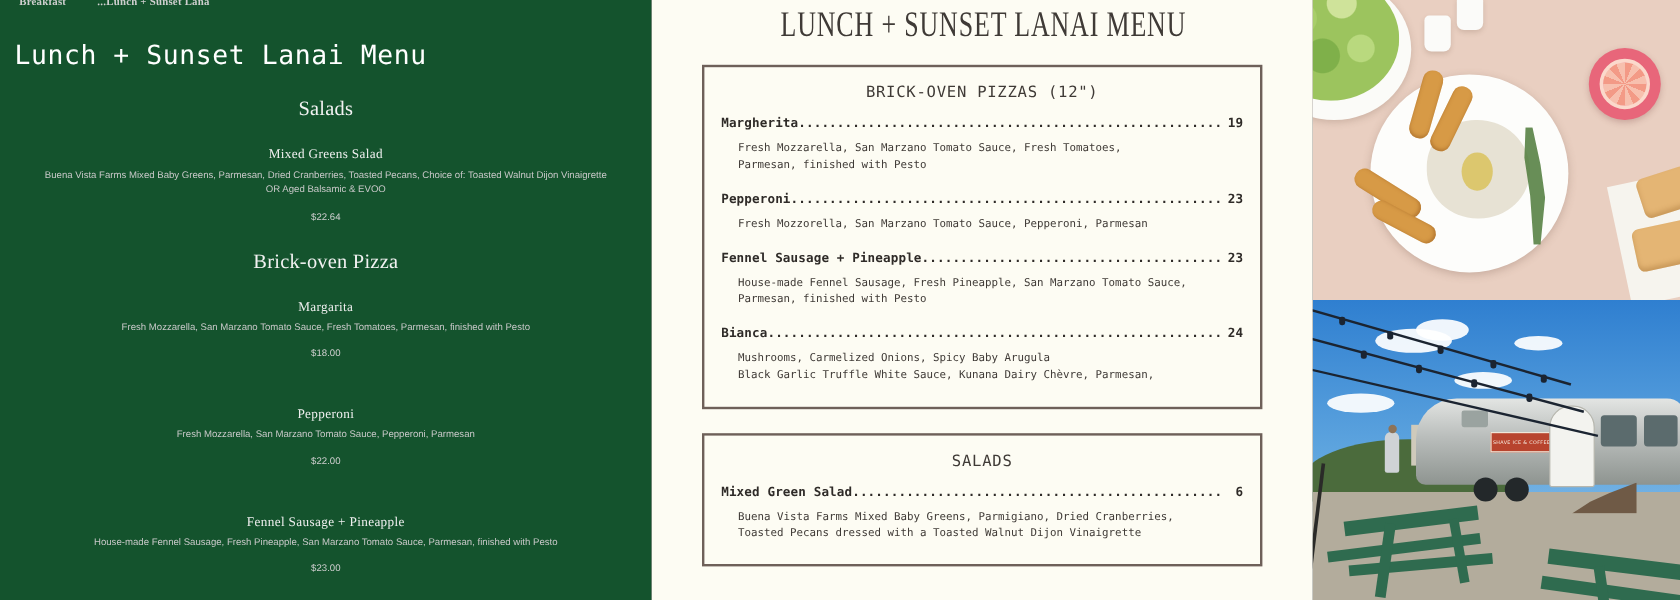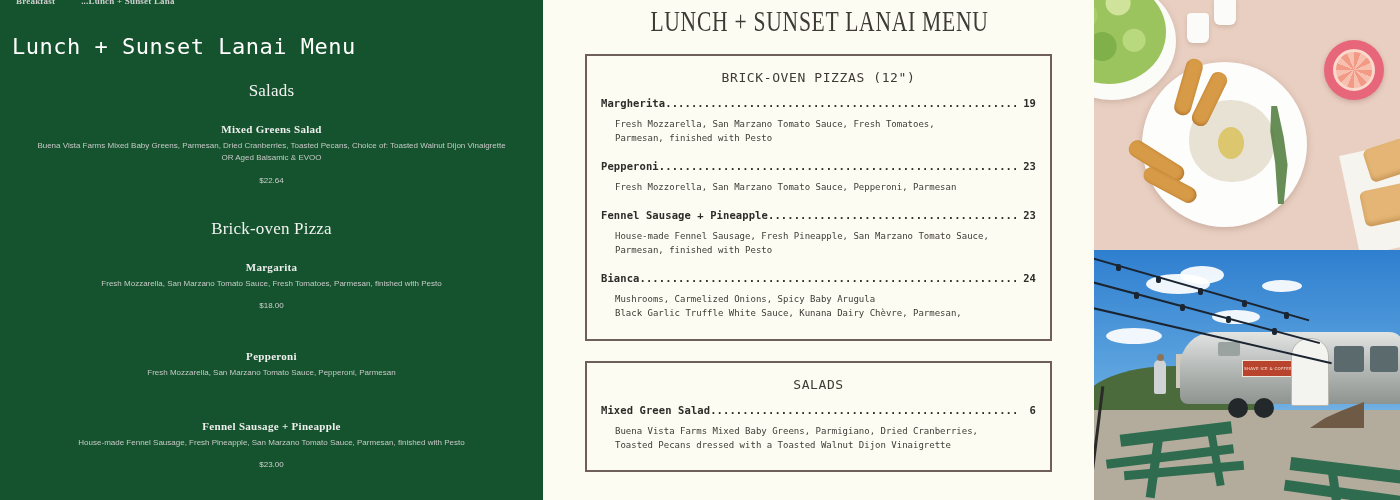--- a/index.html
+++ b/index.html
@@ -27,21 +27,21 @@
     font-family:"DejaVu Sans Mono", monospace;
     font-size:22px; font-weight:400; color:#fff;
     padding:34px 0 0 12px; letter-spacing:.5px; white-space:nowrap;
   }
   .lp-section-head {
     text-align:center; font-family:"Liberation Serif", serif;
     font-size:17px; color:#f2f2f2; margin-top:22px; letter-spacing:.2px;
   }
   .lp-item { text-align:center; margin-top:22px; padding:0 12px; }
   .lp-item-name {
-    font-family:"Liberation Serif", serif; font-weight:700;
+    font-family:"Liberation Serif", serif; font-weight:400;
     font-size:11px; color:#efefef; letter-spacing:.3px;
   }
   .lp-item-desc {
     font-size:8px; color:#c8c8c8; line-height:1.55; margin-top:5px;
     max-width:470px; margin-left:auto; margin-right:auto;
   }
   .lp-item-price { font-size:8px; color:#cfcfcf; margin-top:11px; }
 
   
   .mid-panel {
@@ -233,29 +233,30 @@
 
     <div class="page-title">Lunch + Sunset Lanai Menu</div>
 
     <div class="lp-section-head">Salads</div>
     <div class="lp-item">
       <div class="lp-item-name">Mixed Greens Salad</div>
       <div class="lp-item-desc">Buena Vista Farms Mixed Baby Greens, Parmesan, Dried Cranberries, Toasted Pecans, Choice of: Toasted Walnut Dijon Vinaigrette OR Aged Balsamic &amp; EVOO</div>
       <div class="lp-item-price">$22.64</div>
     </div>
 
-    <div class="lp-section-head" style="margin-top:34px;text-align:center;">Brick-oven Pizza</div>
+    <div class="lp-section-head" style="margin-top:23px;text-align:center;">Brick-oven Pizza</div>
     <div class="lp-item">
       <div class="lp-item-name">Margarita</div>
       <div class="lp-item-desc">Fresh Mozzarella, San Marzano Tomato Sauce, Fresh Tomatoes, Parmesan, finished with Pesto</div>
       <div class="lp-item-price">$18.00</div>
     </div>
     <div class="lp-item" style="margin-top:40px;">
       <div class="lp-item-name">Pepperoni</div>
       <div class="lp-item-desc">Fresh Mozzarella, San Marzano Tomato Sauce, Pepperoni, Parmesan</div>
+      <div class="lp-item-price">$22.00</div>
     </div>
     <div class="lp-item" style="margin-top:40px;">
       <div class="lp-item-name">Fennel Sausage + Pineapple</div>
       <div class="lp-item-desc">House-made Fennel Sausage, Fresh Pineapple, San Marzano Tomato Sauce, Parmesan, finished with Pesto</div>
       <div class="lp-item-price">$23.00</div>
     </div>
   </div>
 
   <div class="mid-panel">
     <div class="mid-title">LUNCH + SUNSET LANAI MENU</div>

